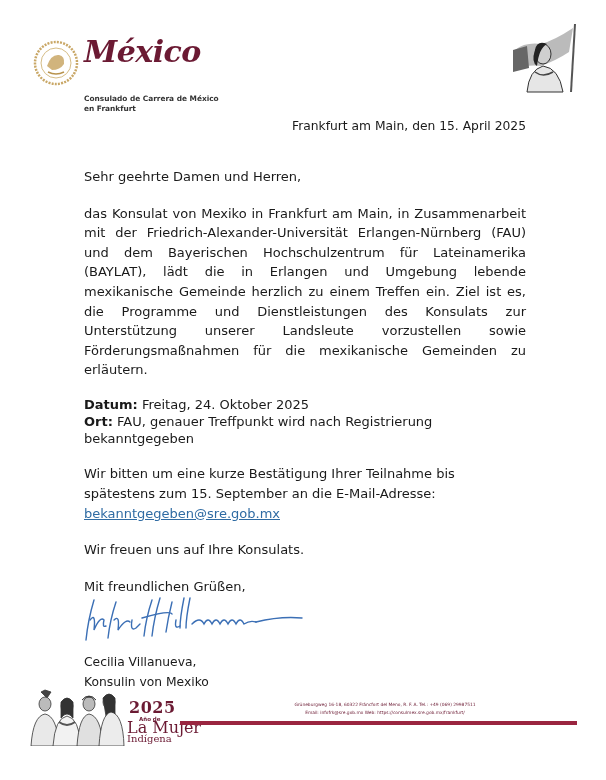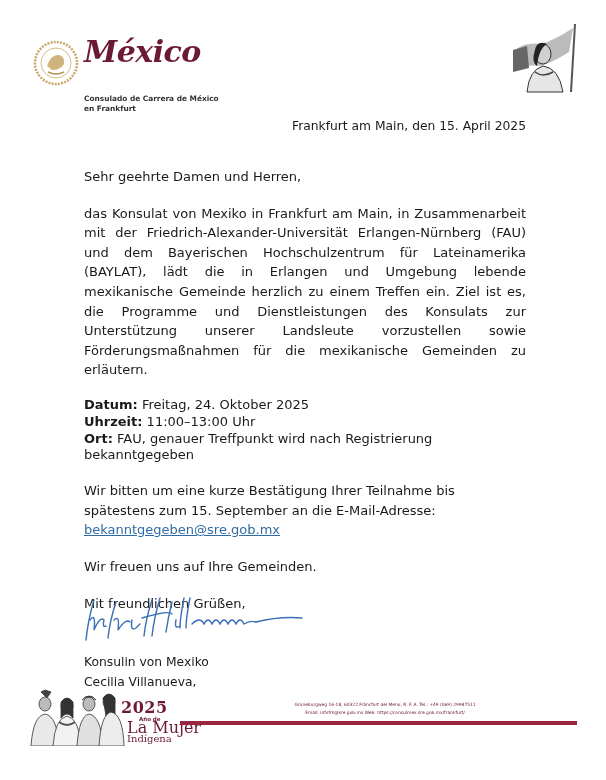--- a/index.html
+++ b/index.html
@@ -22,21 +22,21 @@
   .lbl { font-weight: bold; }
   .details { margin: 8px 0 17px 0; }
   .details div { line-height: 16.8px; }
   a.email { color: #2f6ba3; text-decoration: underline; }
 
   .signature { position: absolute; left: 80px; top: 590px; width: 230px; height: 58px; }
   .sig-name { position: absolute; left: 84px; top: 653px; font-size: 12.3px; line-height: 19.6px; }
 
   
   .footer-art { position: absolute; left: 27px; top: 688px; width: 98px; height: 58px; }
-  .footer-year { position: absolute; left: 121px; top: 700px; font-family: "DejaVu Serif", serif;
+  .footer-year { position: absolute; left: 129px; top: 700px; font-family: "DejaVu Serif", serif;
                  font-weight: bold; color: #6b1a33; font-size: 16px; line-height: 16px; letter-spacing: 0.5px; }
   .footer-anio { position: absolute; left: 139px; top: 716px; font-family: "DejaVu Sans", sans-serif;
                  font-size: 5.5px; color: #6b1a33; font-weight: bold; }
   .footer-mujer { position: absolute; left: 127px; top: 722px; font-family: "DejaVu Serif", serif;
                   font-weight: normal; color: #6b1a33; font-size: 16px; line-height: 11px; }
   .footer-indigena { position: absolute; left: 127px; top: 733px; font-family: "DejaVu Serif", serif;
                      font-weight: normal; color: #6b1a33; font-size: 10px; line-height: 11px; }
   .footer-addr { position: absolute; left: 270px; top: 701px; width: 230px; text-align: center;
                  font-size: 4.4px; color: #6b1a33; line-height: 8px; }
   .footer-bar { position: absolute; left: 180px; top: 721px; width: 397px; height: 4px; background: #9a2540; }
@@ -65,25 +65,24 @@
   <path d="M30 50 Q38 56 48 50" fill="none" stroke="#444" stroke-width="1.5"></path>
 </svg>
 
 <div class="date-line">Frankfurt am Main, den 15. April 2025</div>
 
 <div class="letter">
   <p>Sehr geehrte Damen und Herren,</p>
   <p class="just">das Konsulat von Mexiko in Frankfurt am Main, in Zusammenarbeit mit der Friedrich-Alexander-Universität Erlangen-Nürnberg (FAU) und dem Bayerischen Hochschulzentrum für Lateinamerika (BAYLAT), lädt die in Erlangen und Umgebung lebende mexikanische Gemeinde herzlich zu einem Treffen ein. Ziel ist es, die Programme und Dienstleistungen des Konsulats zur Unterstützung unserer Landsleute vorzustellen sowie Förderungsmaßnahmen für die mexikanische Gemeinden zu erläutern.</p>
   <div class="details">
     <div><span class="lbl">Datum:</span><span> Freitag, 24. Oktober 2025</span></div>
-    <div><span class="lbl">Uhrzeit:</span><span> 11:00–13:00 Uhr</span></div>
     <div><span class="lbl">Ort:</span><span> FAU, genauer Treffpunkt wird nach Registrierung bekanntgegeben</span></div>
   </div>
   <p><span>Wir bitten um eine kurze Bestätigung Ihrer Teilnahme bis spätestens zum 15. September an die E-Mail-Adresse: </span><a class="email" href="mailto:secretariadofrk@sre.gob.mx">bekanntgegeben@sre.gob.mx</a></p>
-  <p>Wir freuen uns auf Ihre Gemeinden.</p>
+  <p>Wir freuen uns auf Ihre Konsulats.</p>
   <p>Mit freundlichen Grüßen,</p>
 </div>
 
 <svg class="signature" viewBox="0 0 230 58">
   <g fill="none" stroke="#3b6fb5" stroke-width="1.4" stroke-linecap="round">
     <path d="M14 10 Q8 30 6 50"></path>
     <path d="M10 30 Q16 22 14 40 Q20 26 24 30 Q22 38 26 36"></path>
     <path d="M36 12 Q30 30 28 48"></path>
     <path d="M34 30 Q40 24 38 40 Q46 28 50 32"></path>
     <path d="M52 30 Q50 42 56 38 L60 34"></path>
@@ -92,22 +91,22 @@
     <path d="M62 28 Q90 20 92 24"></path>
     <path d="M92 12 Q88 28 86 42"></path>
     <path d="M96 30 Q94 40 100 36"></path>
     <path d="M104 8 Q100 28 100 38"></path>
     <path d="M110 8 Q106 28 106 38"></path>
     <path d="M112 34 Q120 26 124 34 Q128 26 132 34 Q136 26 140 34 Q144 26 148 34 Q152 26 156 34 Q160 26 164 34 Q170 30 176 32"></path>
     <path d="M176 32 Q200 26 222 28"></path>
   </g>
 </svg>
 <div class="sig-name">
+  <div>Cecilia Villanueva,</div>
   <div>Konsulin von Mexiko</div>
-  <div>Cecilia Villanueva,</div>
 </div>
 
 <svg class="footer-art" viewBox="0 0 98 58">
   <g stroke="#333" stroke-width="0.8">
     <path d="M14 4 L18 2 L24 4 L20 10 Z" fill="#444"></path>
     <ellipse cx="18" cy="16" rx="6" ry="7" fill="#bbb"></ellipse>
     <path d="M4 58 Q6 28 18 26 Q30 28 32 58 Z" fill="#e9e9e9"></path>
     <ellipse cx="40" cy="18" rx="6" ry="7" fill="#bbb"></ellipse>
     <path d="M34 14 Q40 6 46 14 L46 30 Q40 22 34 30 Z" fill="#333"></path>
     <path d="M26 58 Q28 30 40 28 Q52 30 54 58 Z" fill="#f2f2f2"></path>

